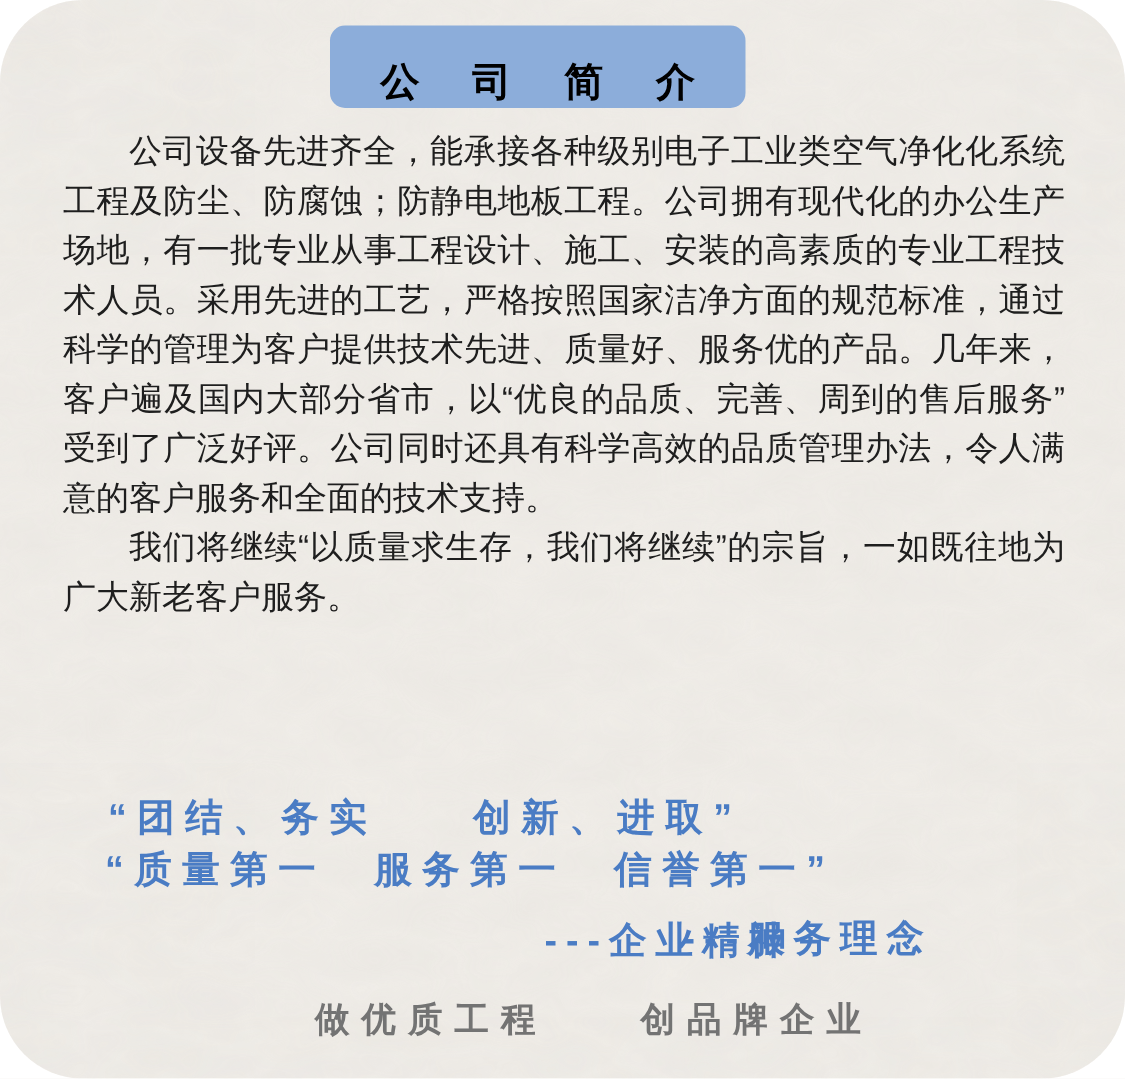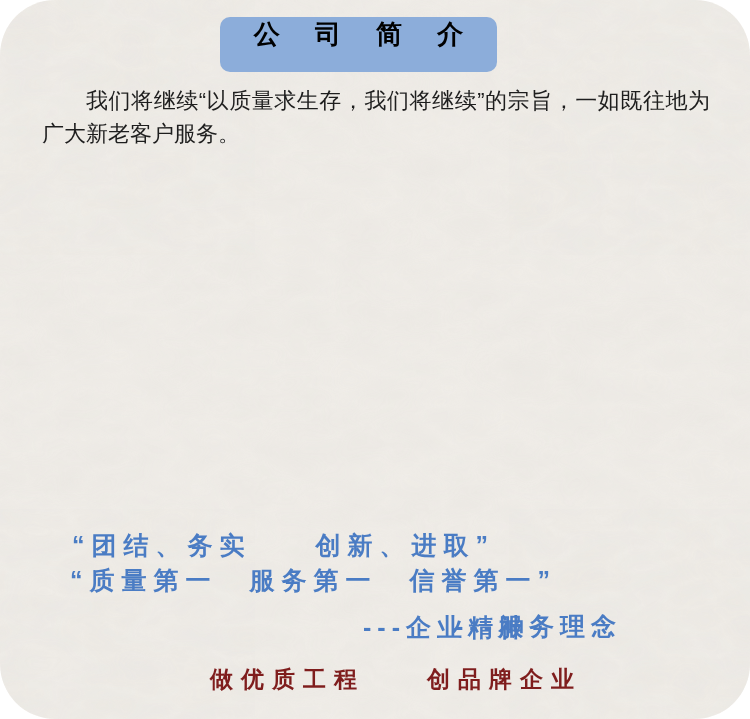--- a/index.html
+++ b/index.html
@@ -28,21 +28,21 @@
   }
   .banner {
     position: absolute;
     left: 220px;
     top: 17px;
     width: 277px;
     height: 55px;
     background: #8cadda;
     border-radius: 10px;
     display: flex;
-    align-items: flex-start;
+    align-items: flex-end;
     justify-content: center;
   }
   .banner span {
     font-size: 26px;
     font-weight: bold;
     color: #000000;
     letter-spacing: 14px;
     text-indent: 14px; 
     white-space: nowrap;
   }
@@ -72,21 +72,21 @@
   .slogan-spirit-quote  { left: 72px;  top: 529px; }
   .slogan-spirit-label  { left: 363px; top: 563px; letter-spacing: 6px; margin-top: 48px; }
   .slogan-service-quote { left: 70px;  top: 564px; }
   .slogan-service-label { left: 455px; top: 610px; letter-spacing: 6px; }
   .motto {
     position: absolute;
     left: 210px;
     top: 663px;
     white-space: nowrap;
     font-weight: bold;
-    color: #7f1d1d;
+    color: #737373;
     font-size: 23px;
     line-height: 33px;
     letter-spacing: 8px;
   }
 </style>
 </head>
 <body>
 
 <div class="page">
 
@@ -105,20 +105,21 @@
     <rect width="750" height="719" filter="url(#fibers)" opacity="0.35"></rect>
   </svg>
 
   <div class="content">
 
     <div class="banner">
       <span>公 司 简 介</span>
     </div>
 
     <div class="body-text">
+      <p>公司设备先进齐全，能承接各种级别电子工业类空气净化化系统工程及防尘、防腐蚀；防静电地板工程。公司拥有现代化的办公生产场地，有一批专业从事工程设计、施工、安装的高素质的专业工程技术人员。采用先进的工艺，严格按照国家洁净方面的规范标准，通过科学的管理为客户提供技术先进、质量好、服务优的产品。几年来，客户遍及国内大部分省市，以“优良的品质、完善、周到的售后服务”受到了广泛好评。公司同时还具有科学高效的品质管理办法，令人满意的客户服务和全面的技术支持。</p>
       <p>我们将继续“以质量求生存，我们将继续”的宗旨，一如既往地为广大新老客户服务。</p>
     </div>
 
     <div class="slogan-line slogan-spirit-quote">“团结、务实　　创新、进取”</div>
 
     <div class="slogan-line slogan-spirit-label">---企业精神</div>
 
     <div class="slogan-line slogan-service-quote">“质量第一　服务第一　信誉第一”</div>
 
     <div class="slogan-line slogan-service-label">---服务理念</div>

